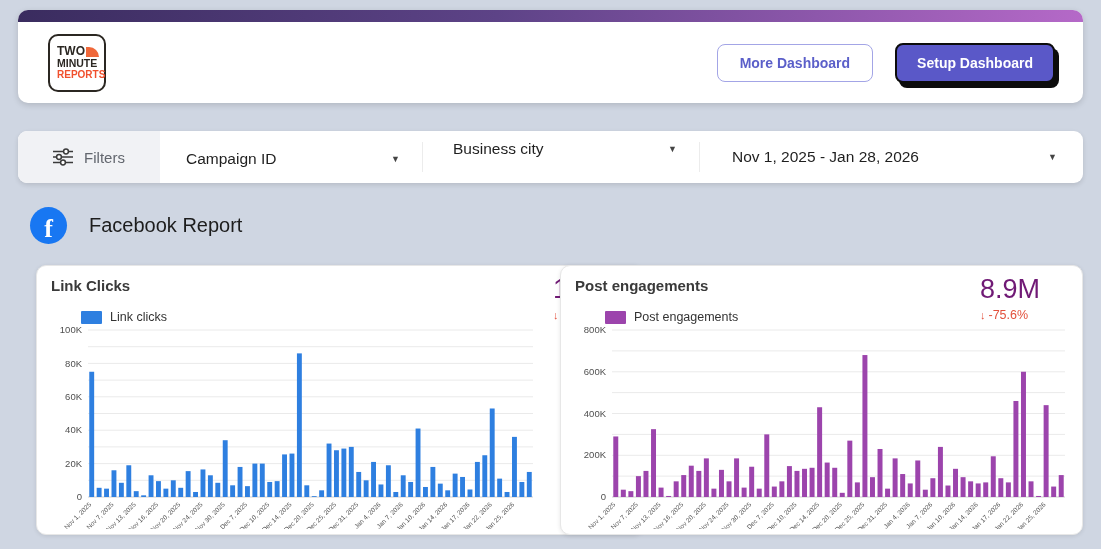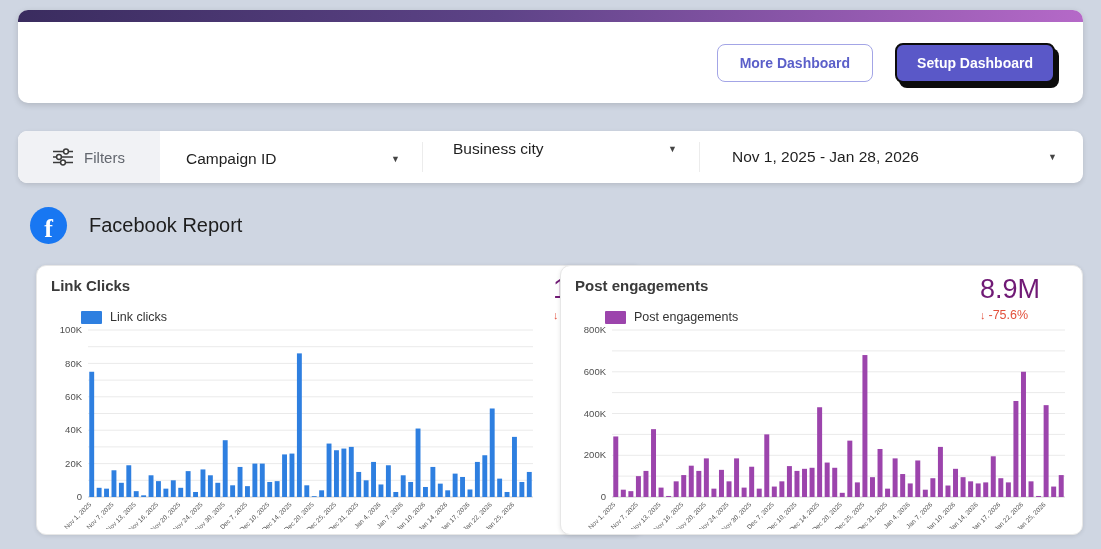--- a/index.html
+++ b/index.html
@@ -70,20 +70,28 @@
   .plot svg { display: block; }
 </style>
 </head>
 <body>
 
 <div id="app">
 
   <div class="header-card">
     <div class="header-strip"></div>
     <div class="header-row">
+      <div class="logo-box">
+        <div class="logo-row1">
+          <span class="logo-two">TWO</span>
+          <span class="logo-pie"></span>
+        </div>
+        <span class="logo-minute">MINUTE</span>
+        <span class="logo-reports">REPORTS</span>
+      </div>
       <div class="header-buttons">
         <button class="btn-outline">More Dashboard</button>
         <button class="btn-solid">Setup Dashboard</button>
       </div>
     </div>
   </div>
 
   <div class="filter-bar">
     <div class="filters-chip">
       <svg width="20" height="18" viewBox="0 0 20 18">

